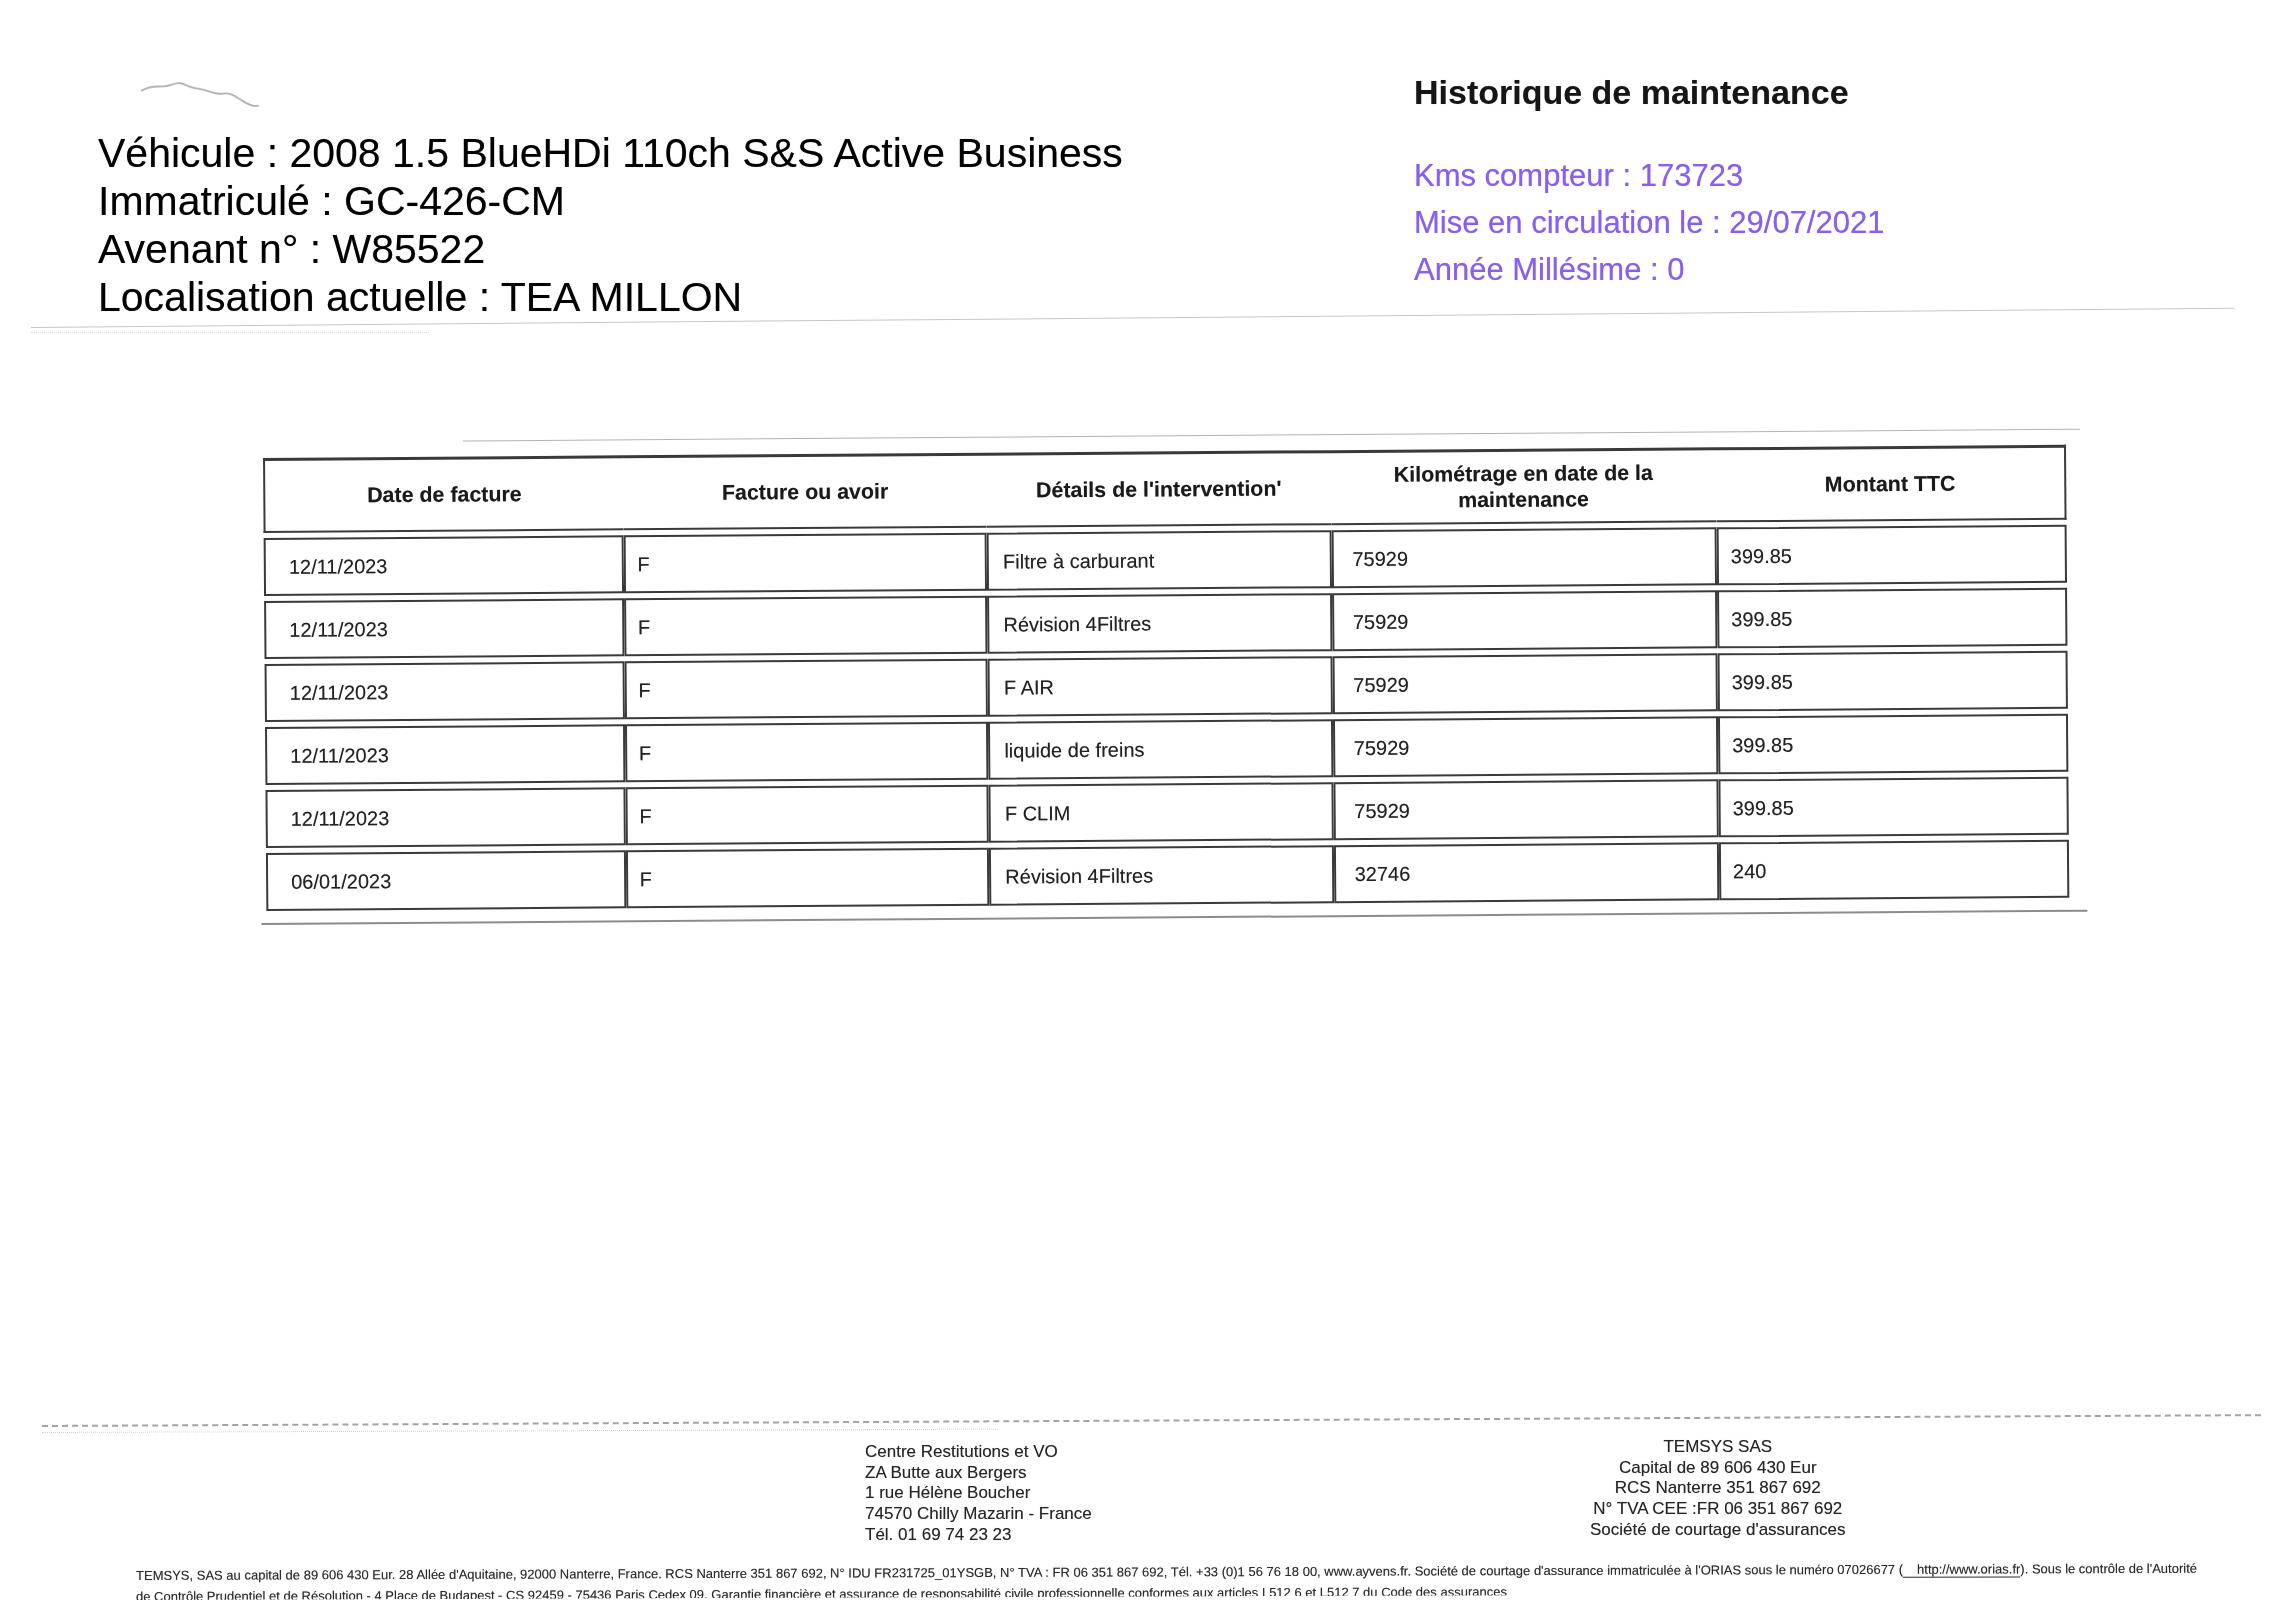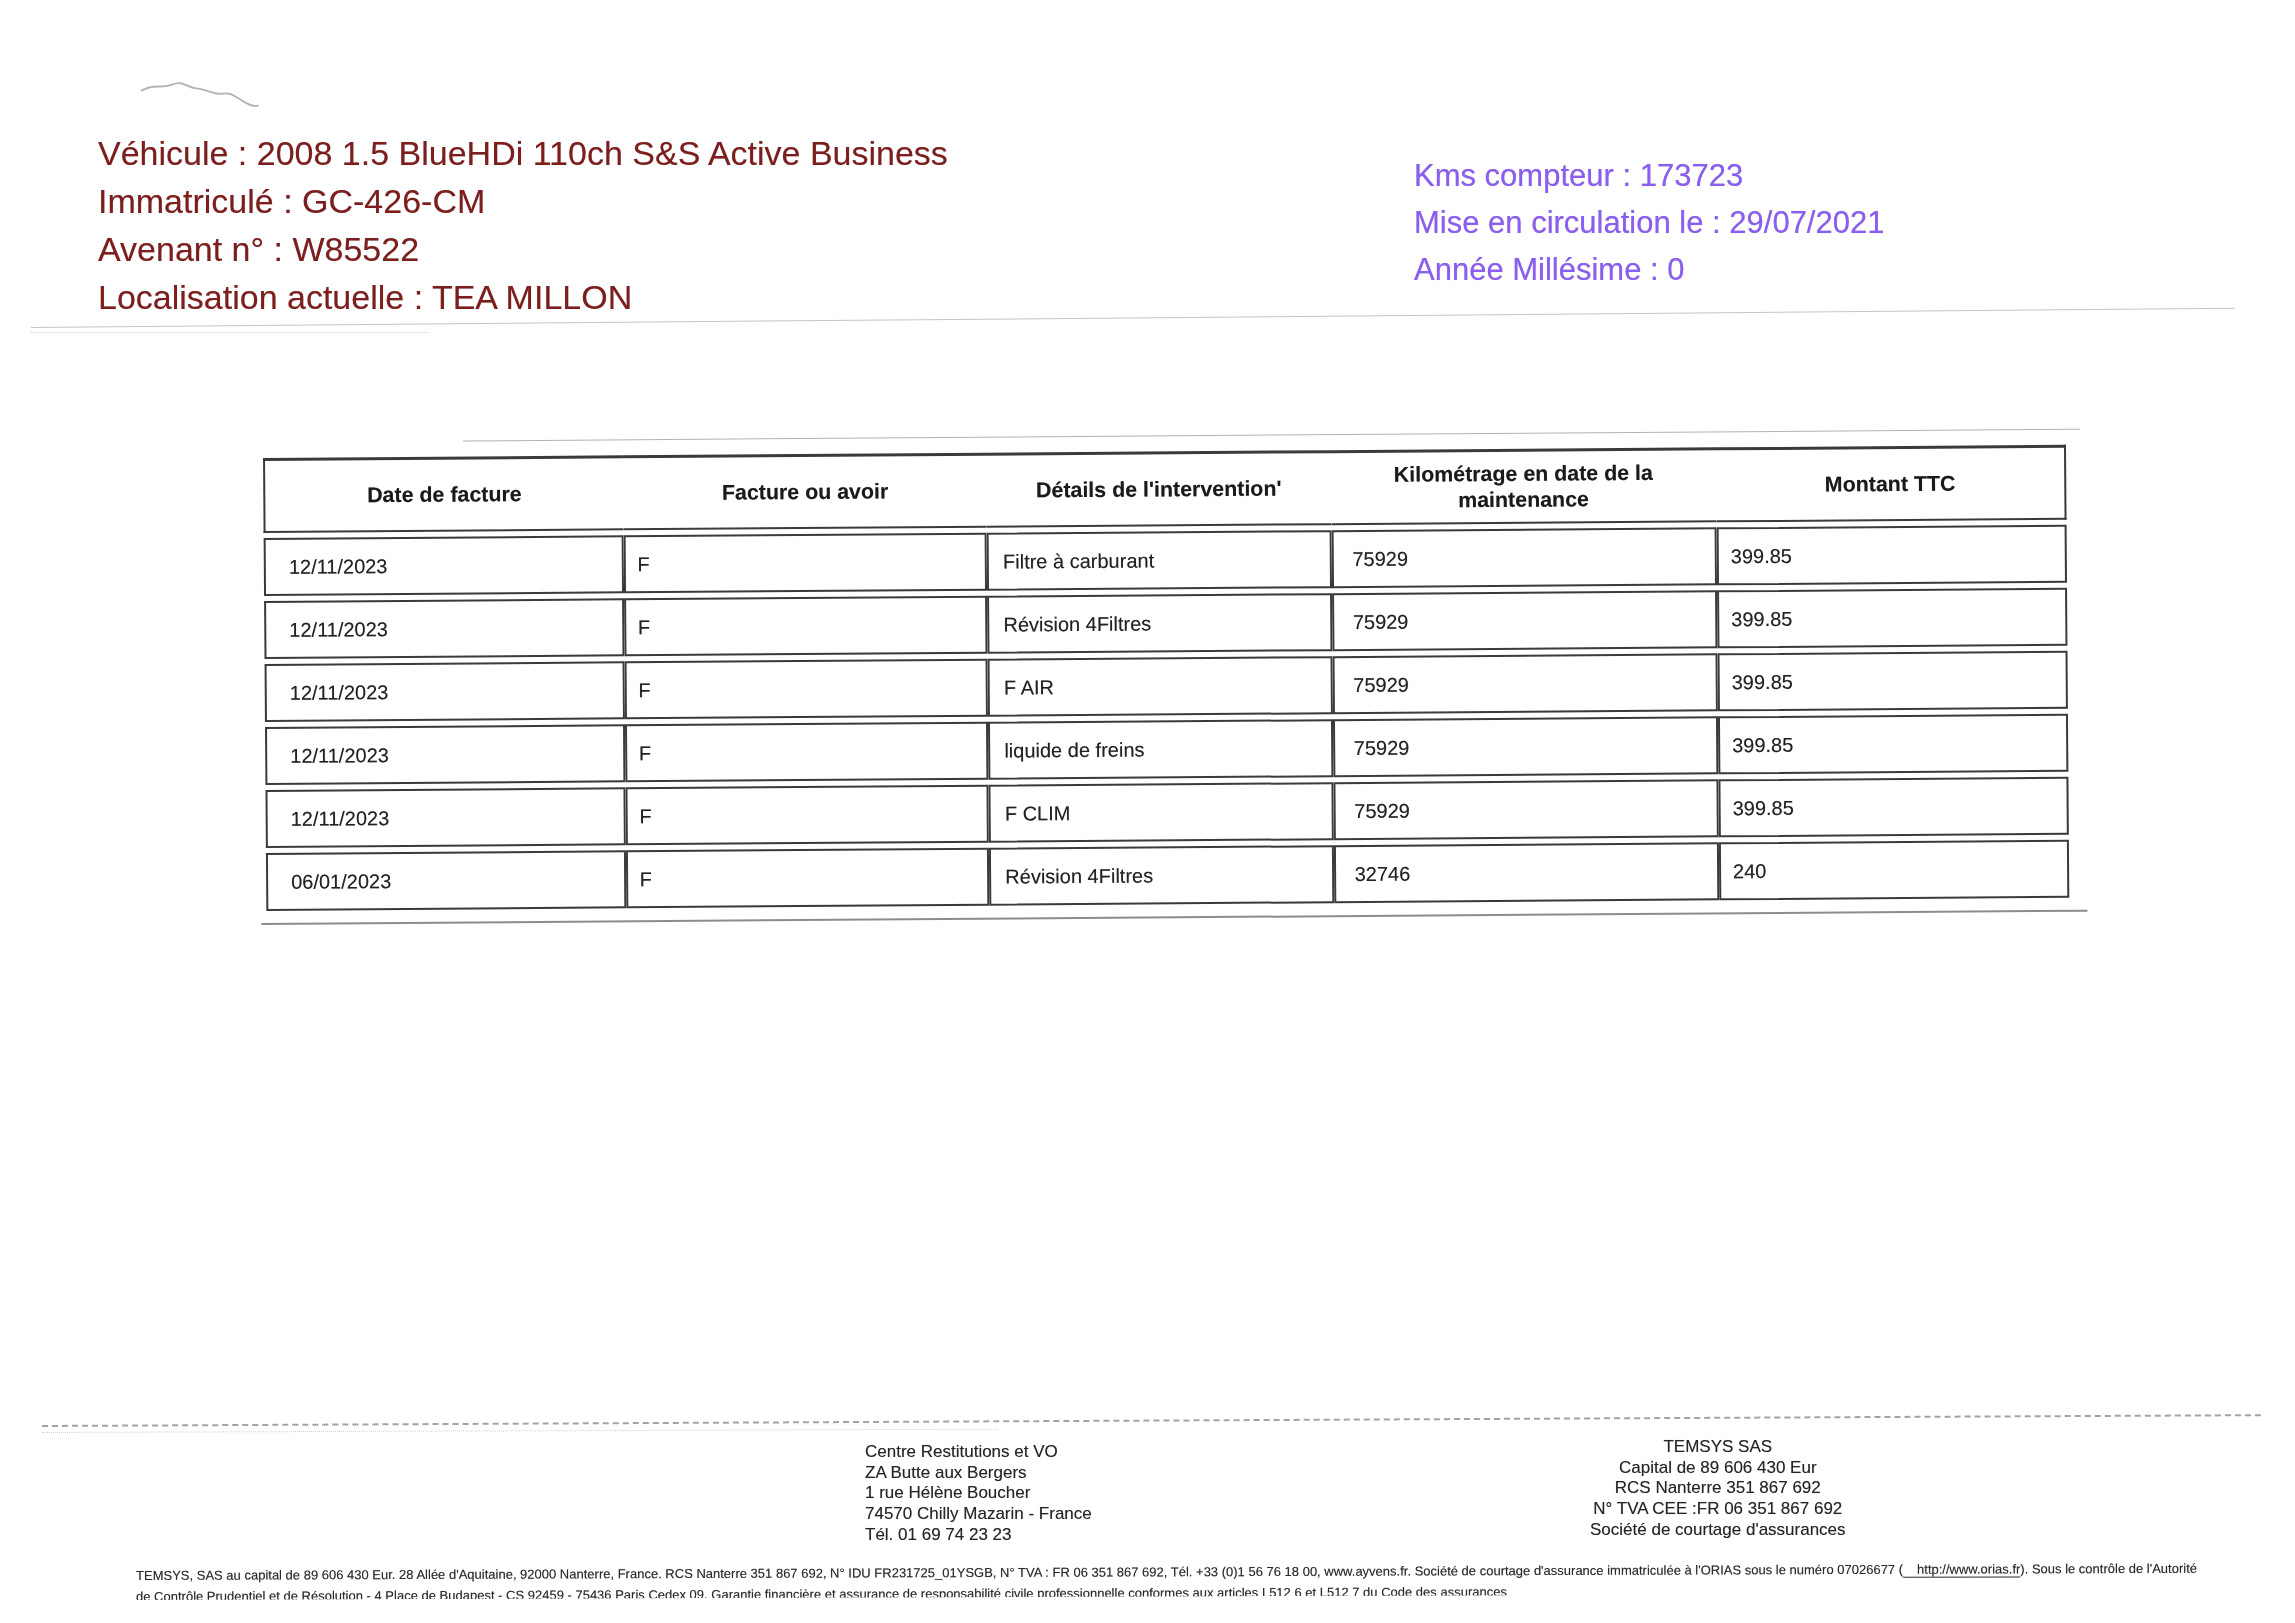--- a/index.html
+++ b/index.html
@@ -3,21 +3,21 @@
 <meta charset="utf-8">
 <style>
   html,body{margin:0;padding:0;background:#e8e8e8;}
   .page{
     position:relative;width:2295px;height:1624px;background:#ffffff;
     font-family:"Liberation Sans","DejaVu Sans",sans-serif;color:#1f1f1f;
     overflow:hidden;
   }
   .ink{text-shadow:0 0 0.8px rgba(0,0,0,.38);}
   
-  .vehicle-block{position:absolute;left:98px;top:129px;font-size:34px;line-height:48px;color:#7f1d1d;}
+  .vehicle-block{position:absolute;left:98px;top:129px;font-size:41px;line-height:48px;color:#000000;}
   
   .maint-title{position:absolute;left:1414px;top:73px;font-size:34px;font-weight:700;color:#161616;}
   .maint-block{position:absolute;left:1414px;top:152px;font-size:31px;line-height:47px;color:#8b5cf6;}
   
   .squiggle{position:absolute;left:138px;top:77px;opacity:.75;}
   .faint-rule{
     position:absolute;left:31px;top:327px;width:2204px;height:0;
     border-top:1.5px solid #c6c6c6;transform:rotate(-0.5deg);transform-origin:0 0;
   }
   .faint-rule2{
@@ -77,20 +77,21 @@
     <path d="M4,18 C20,8 30,16 44,10 C58,4 64,14 76,15 C90,16 100,24 112,22 C122,20 128,26 138,32 C146,37 152,40 158,38" fill="none" stroke="#9c9c9c" stroke-width="2.5" stroke-linecap="round"></path>
   </svg>
 
   <div class="vehicle-block">
     <div>Véhicule : 2008 1.5 BlueHDi 110ch S&amp;S Active Business</div>
     <div>Immatriculé : GC-426-CM</div>
     <div>Avenant n° : W85522</div>
     <div>Localisation actuelle : TEA MILLON</div>
   </div>
 
+  <div class="maint-title">Historique de maintenance</div>
   <div class="maint-block">
     <div>Kms compteur : 173723</div>
     <div>Mise en circulation le : 29/07/2021</div>
     <div>Année Millésime : 0</div>
   </div>
 
   <div class="faint-rule"></div>
   <div class="faint-rule2"></div>
 
   <div class="tbl-wrap">

